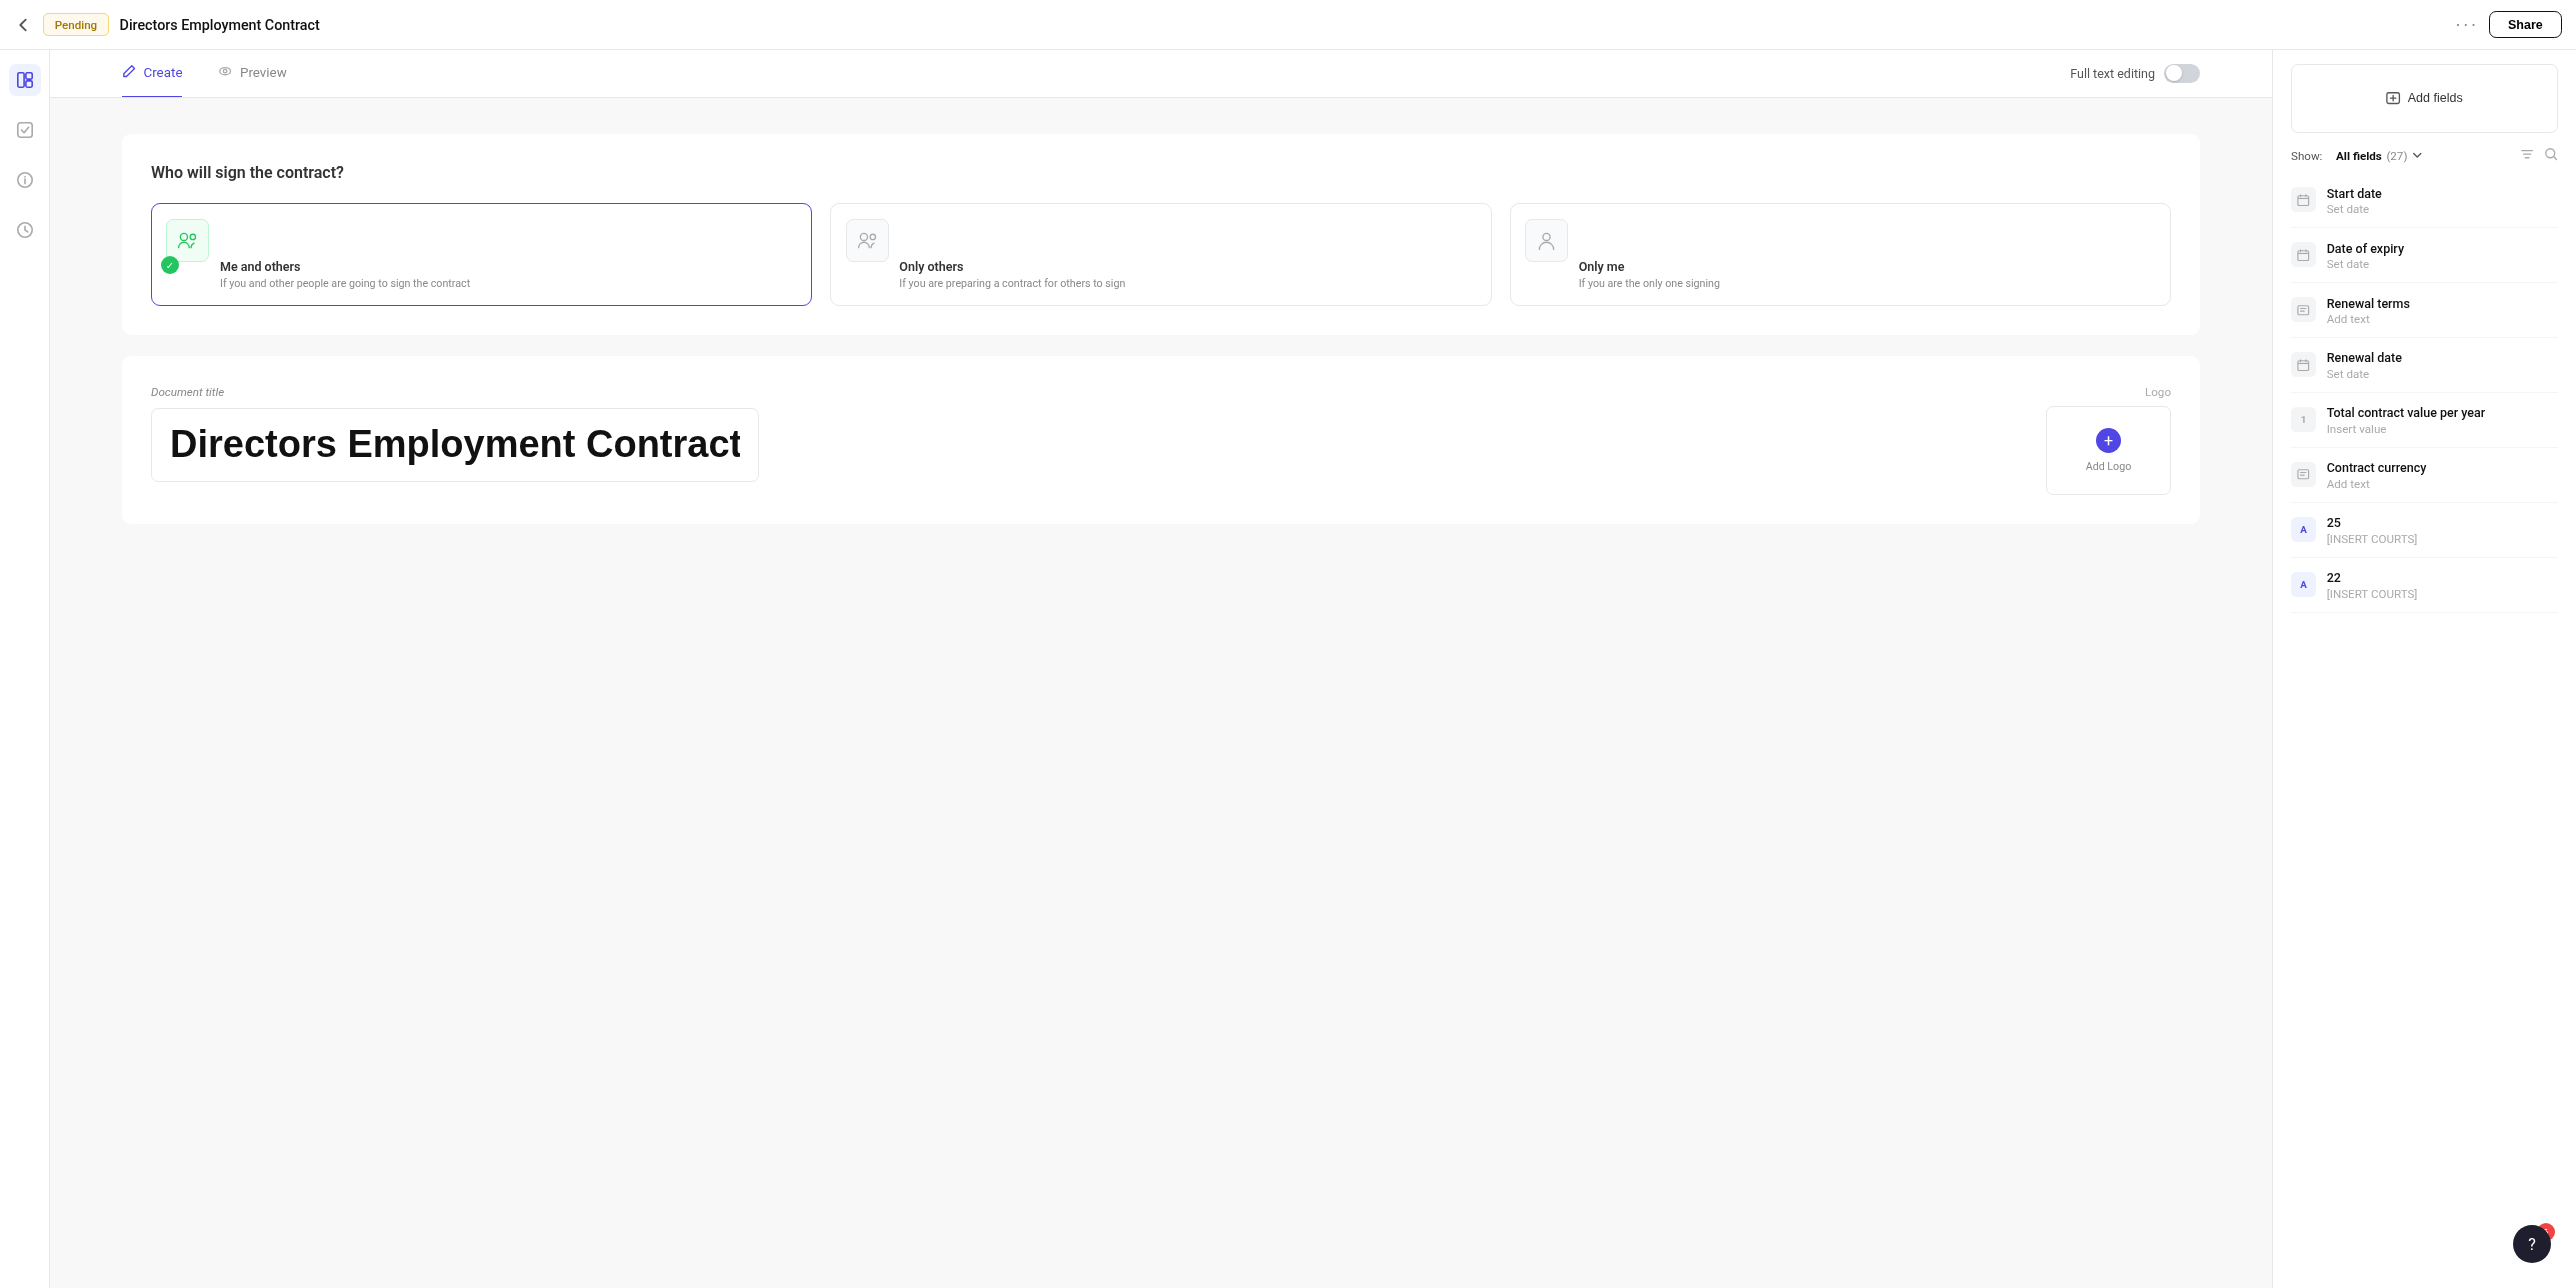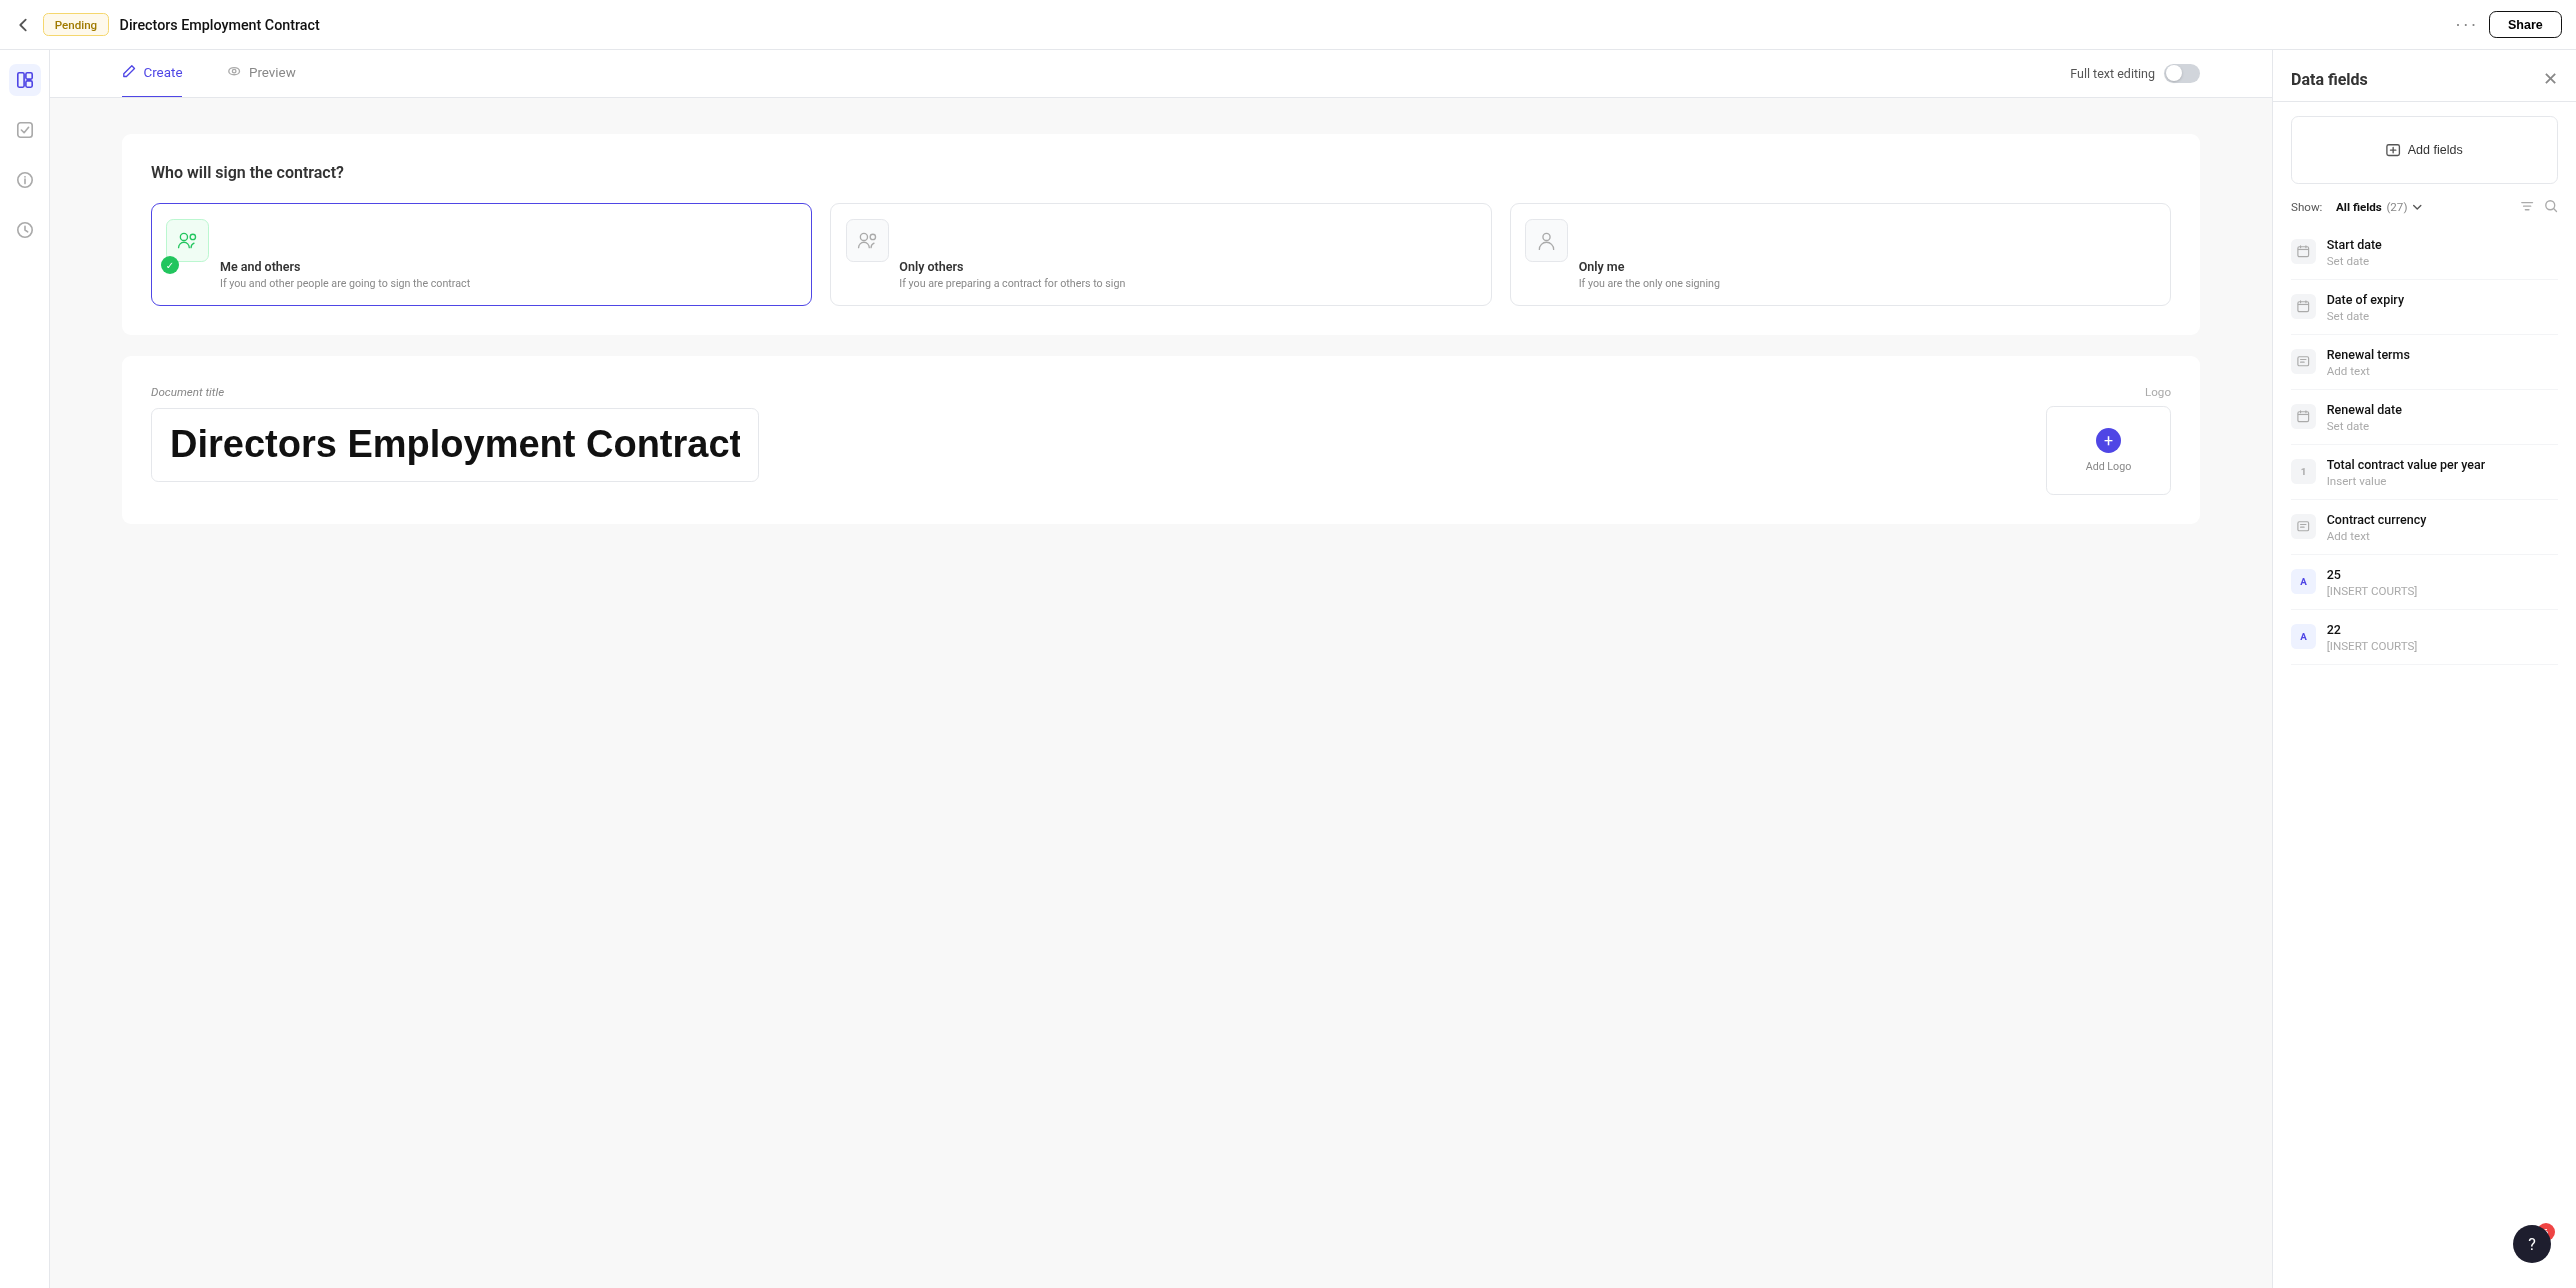--- a/index.html
+++ b/index.html
@@ -33,21 +33,21 @@
 
     
     .center-content {
       flex: 1; overflow-y: auto; background: #f8f8f8;
       display: flex; flex-direction: column;
     }
 
     
     .tab-bar {
       background: #fff; border-bottom: 0.9px solid #e5e7eb;
-      display: flex; align-items: center; padding: 0 72px; gap: 45px; position: sticky; top: 0; z-index: 10;
+      display: flex; align-items: center; padding: 0 72px; gap: 36px; position: sticky; top: 0; z-index: 10;
     }
     .tab { display: flex; align-items: center; gap: 7.2px; padding: 14.3px 0; font-size: 13.4px; cursor: pointer; border-bottom: 1.8px solid transparent; color: #888; }
     .tab.active { color: #4f46e5; border-bottom-color: #4f46e5; }
     .tab-icon { font-size: 14.3px; }
     .full-text-editing { margin-left: auto; display: flex; align-items: center; gap: 9px; font-size: 12.5px; color: #555; }
     .toggle { width: 36px; height: 19.7px; background: #d1d5db; border-radius: 9.8px; position: relative; cursor: pointer; }
     .toggle-knob { width: 16px; height: 16px; background: #fff; border-radius: 50%; position: absolute; top: 1.8px; left: 1.8px; box-shadow: 0 0.9px 2.7px rgba(0,0,0,0.2); }
 
     
     .doc-area { padding: 36px 72px; }
@@ -258,24 +258,20 @@
             </div>
           </div>
         </div>
       </div>
 
 
     </div>
   </div>
 
   <div class="right-panel">
-    <div class="right-panel-header">
-      <span class="right-panel-title">Data fields</span>
-      <button class="close-btn">✕</button>
-    </div>
 
     <button class="add-fields-btn">
       <svg width="14.3" height="14.3" viewBox="0 0 16 16" fill="none">
           <rect x="1" y="2" width="14" height="12" rx="2" stroke="#555" stroke-width="1.5"></rect>
           <path d="M5 8h6M8 5v6" stroke="#555" stroke-width="1.5" stroke-linecap="round"></path>
         </svg>
       <span>Add fields</span>
     </button>
 
     <div class="show-filter">

